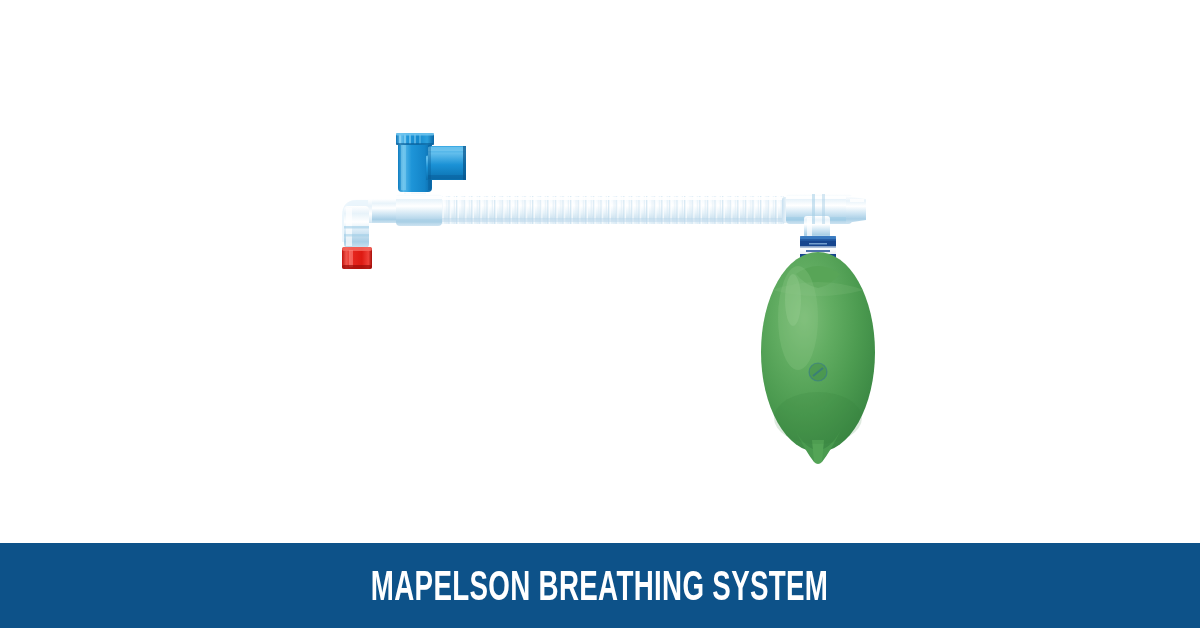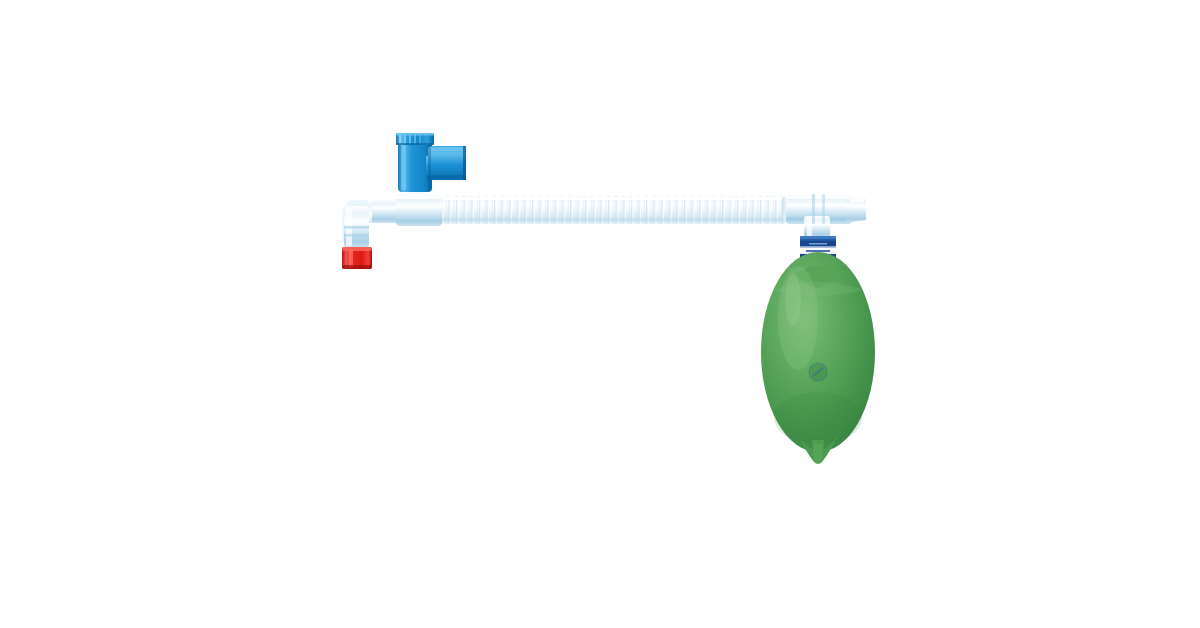--- a/index.html
+++ b/index.html
@@ -265,14 +265,17 @@
         <circle cx="818" cy="372" r="9" fill="#3f8c48" opacity="0.55"></circle>
         <circle cx="818" cy="372" r="9" fill="none" stroke="#2f6f9c" stroke-width="1.2" opacity="0.5"></circle>
         <path d="M 813 376 L 823 368" stroke="#2b6a96" stroke-width="2" opacity="0.55" fill="none"></path>
 
         <ellipse cx="818" cy="418" rx="44" ry="26" fill="#2f7a3a" opacity="0.16"></ellipse>
       </g>
 
     </svg>
   </div>
 
+  <div id="title-banner">
+    <span id="banner-title">MAPELSON BREATHING SYSTEM</span>
+  </div>
 
 </div>
 
 </body></html>

